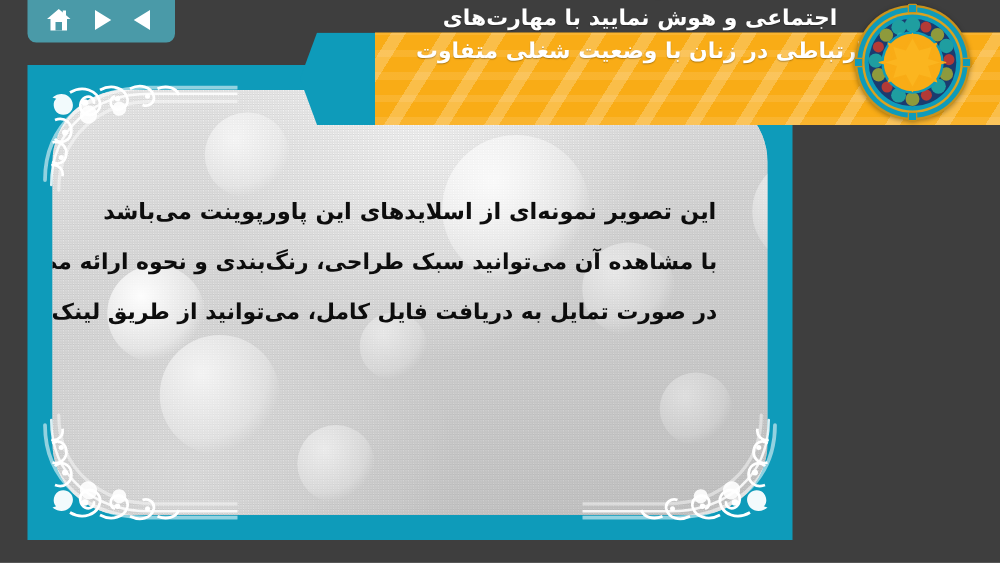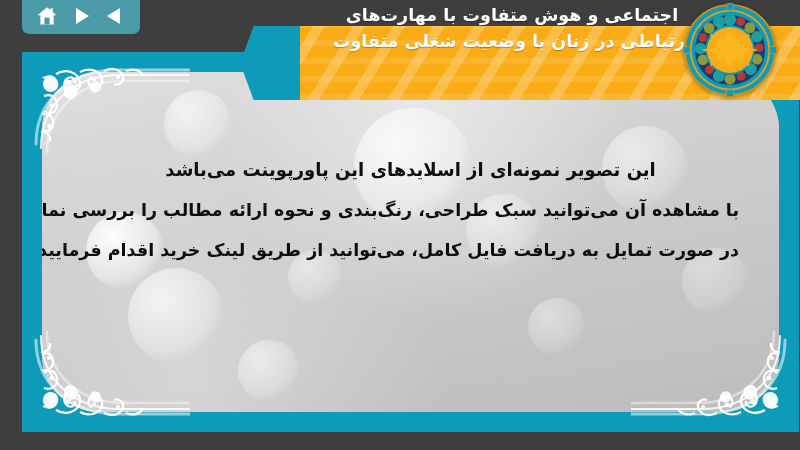--- a/index.html
+++ b/index.html
@@ -36,21 +36,21 @@
     width:28px;height:26px;
     display:flex;align-items:center;justify-content:center;
     cursor:pointer;
   }
   .navbtn svg{display:block;}
 
   
   .frame{
     position:absolute;
     left:22px; top:52px;
-    width:777px; height:380px;
+    width:612px; height:380px;
     background:#0e9bba;
     overflow:hidden;
     z-index:10;
   }
 
   .frame-inner{
     position:absolute;
     left:20px; top:20px; right:20px; bottom:20px;
     background:#d8d8d8;
     border-radius:58px 58px 58px 58px;
@@ -278,21 +278,21 @@
     </svg>
   </div>
 
   <div class="banner">
     <div class="banner-tail"></div>
     <div class="banner-body"></div>
   </div>
 
   <div class="title">
     <div>کامل مقایسه ارتباط میان صمیمیت</div>
-    <div>اجتماعی و هوش متفاوت با مهارت‌های</div>
+    <div>اجتماعی و هوش نمایید با مهارت‌های</div>
     <div>ارتباطی در زنان با وضعیت شغلی متفاوت</div>
   </div>
 
   <svg class="medallion" viewBox="0 0 100 100">
     <circle cx="50" cy="50" r="48" fill="#c8921c"></circle>
     <circle cx="50" cy="50" r="46" fill="#0e9bba"></circle>
     <circle cx="50" cy="50" r="42" fill="#d9a21f"></circle>
     <circle cx="50" cy="50" r="40" fill="#0e9bba"></circle>
     <circle cx="50" cy="50" r="36.5" fill="#1b3b6f"></circle>
 

